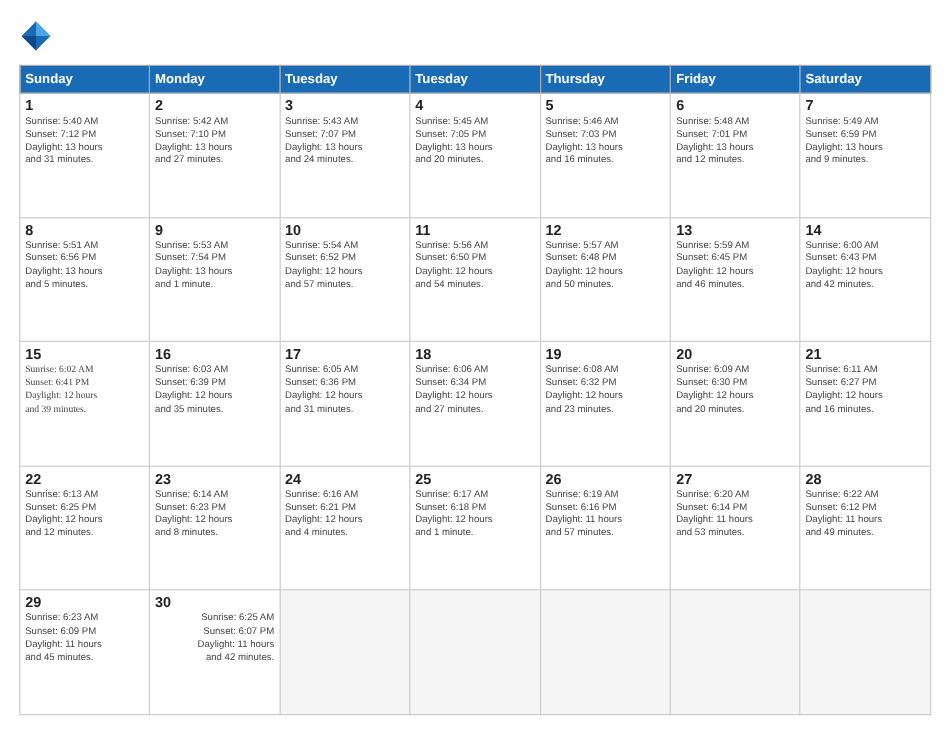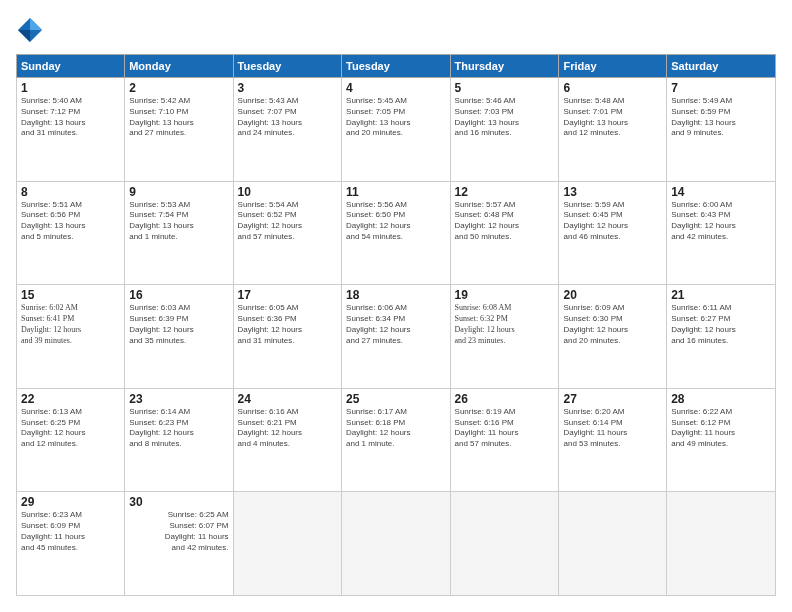--- a/index.html
+++ b/index.html
@@ -261,21 +261,21 @@
           </td>
           <td>
             <span class="day-num">18</span>
             <div class="day-info" style="white-space: pre-line;">Sunrise: 6:06 AM
 Sunset: 6:34 PM
 Daylight: 12 hours
 and 27 minutes.</div>
           </td>
           <td>
             <span class="day-num">19</span>
-            <div class="day-info" style="white-space: pre-line; font-family: Liberation Serif, serif;">Sunrise: 6:08 AM
+            <div class="day-info" style="white-space: pre-line;">Sunrise: 6:08 AM
 Sunset: 6:32 PM
 Daylight: 12 hours
 and 23 minutes.</div>
           </td>
           <td>
             <span class="day-num">20</span>
             <div class="day-info" style="white-space: pre-line;">Sunrise: 6:09 AM
 Sunset: 6:30 PM
 Daylight: 12 hours
 and 20 minutes.</div>

